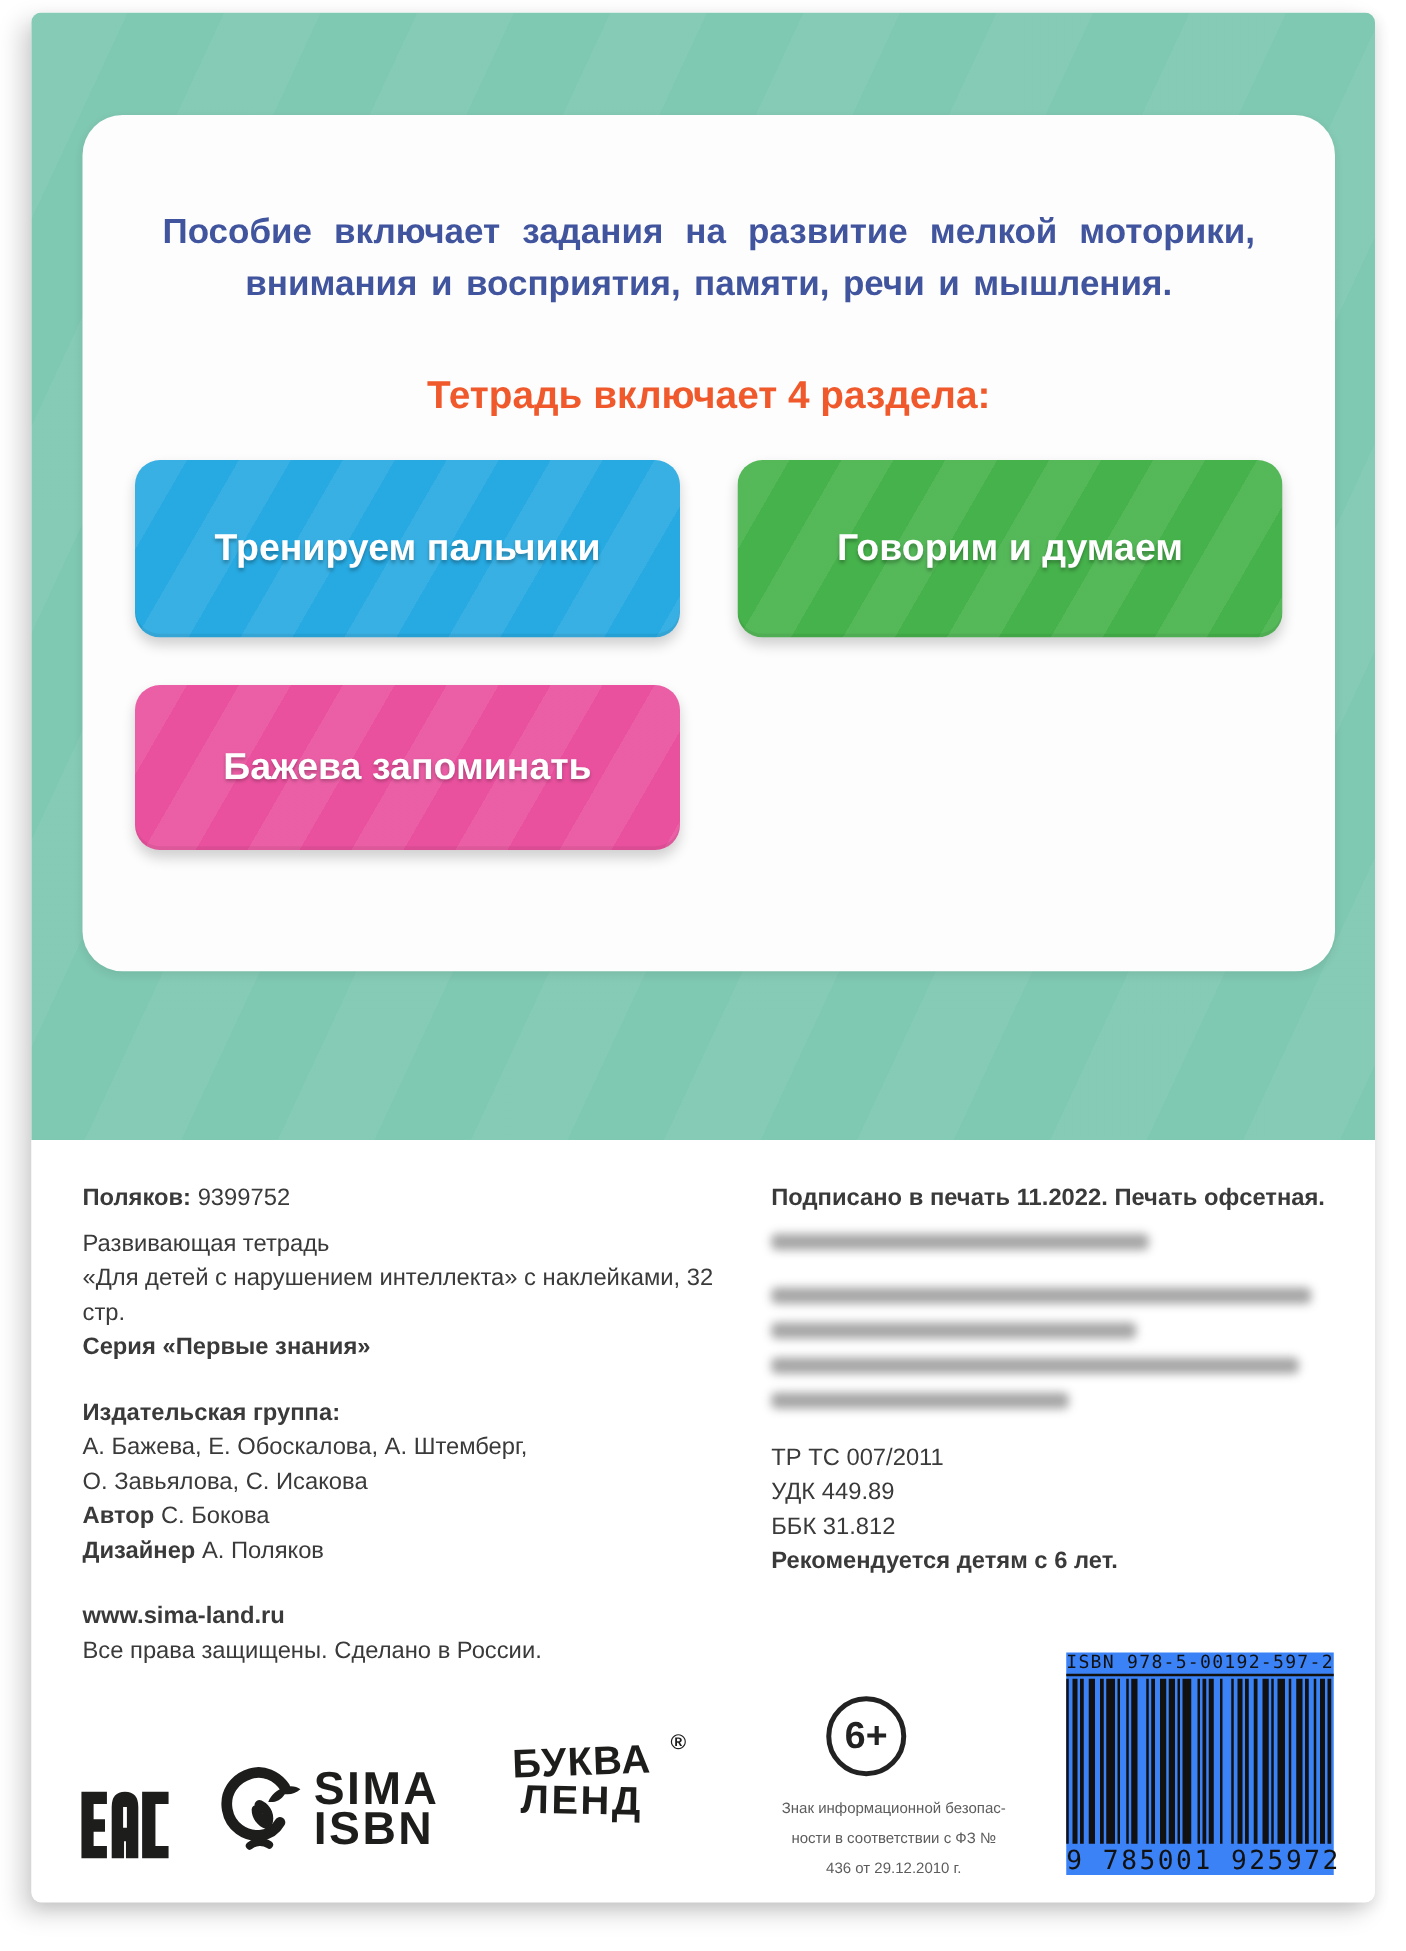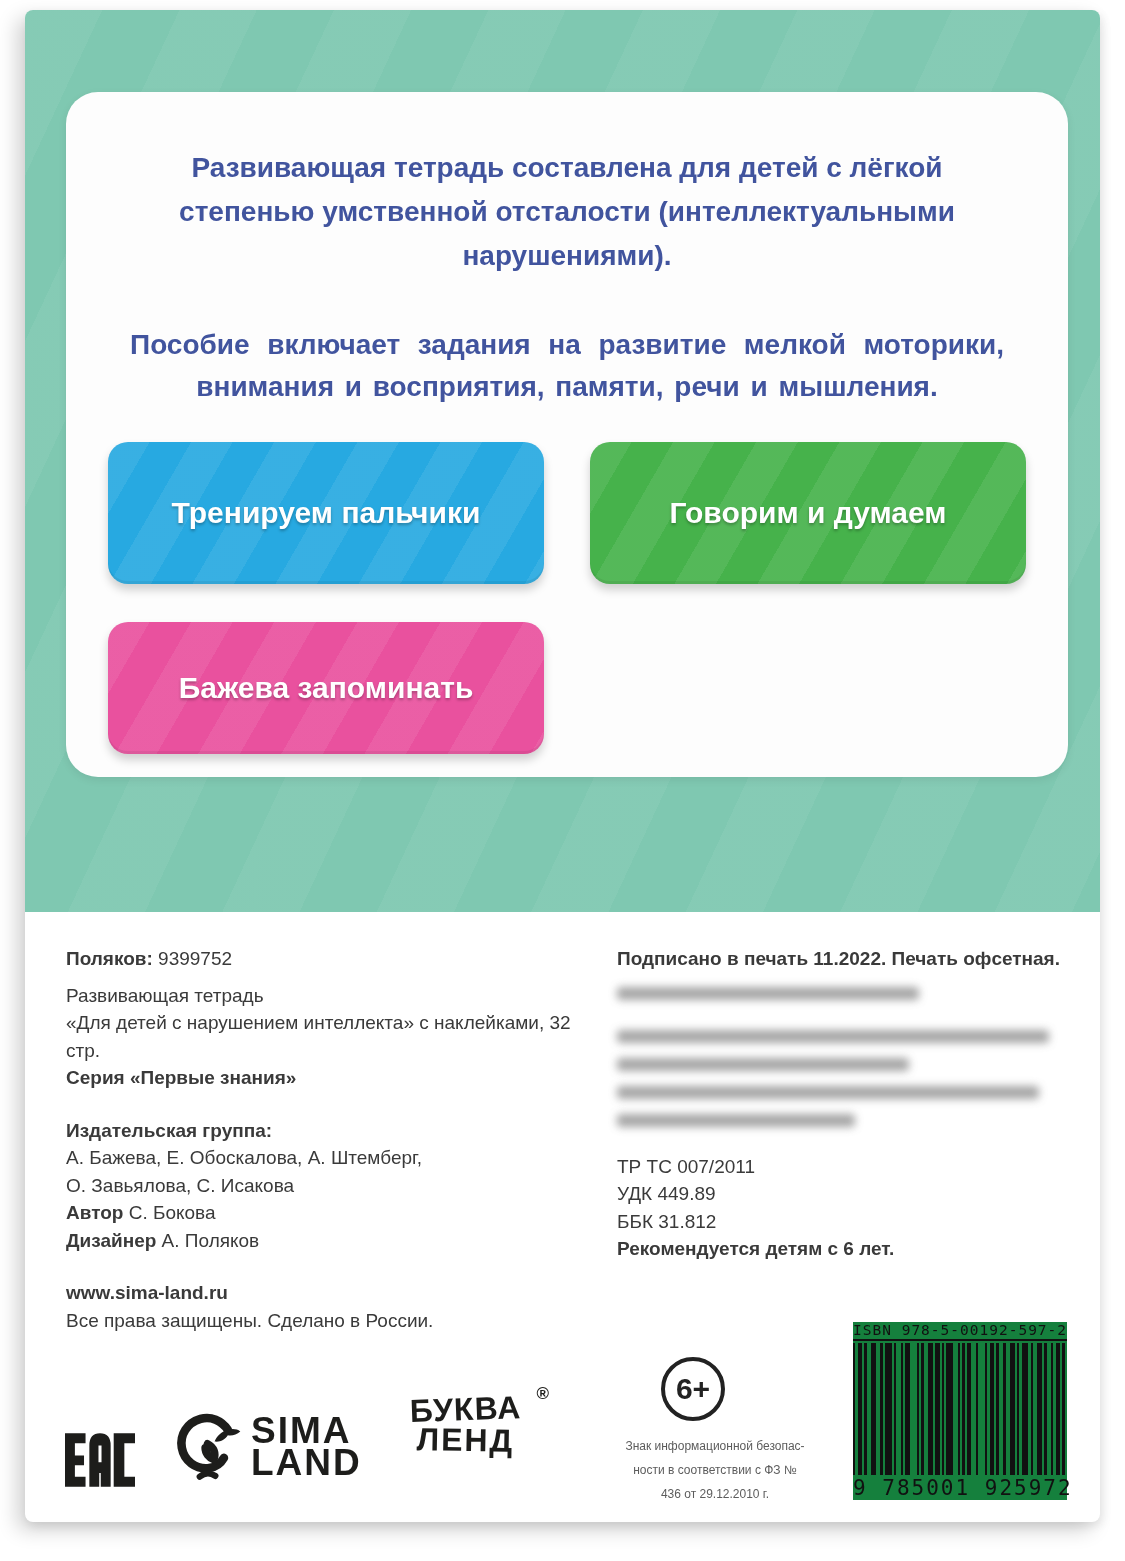--- a/index.html
+++ b/index.html
@@ -61,39 +61,39 @@
   .bukva-l1{font-size:32px;line-height:30px;letter-spacing:1px;transform:rotate(-2deg);}
   .bukva-l2{font-size:32px;line-height:32px;letter-spacing:2px;transform:rotate(1deg);}
   .bukva-r{position:absolute;right:-16px;top:-10px;font-size:17px;font-weight:bold;}
 
   .age-badge{position:absolute;left:636px;top:1347px;width:56px;height:56px;border:4px solid #222;
              border-radius:50%;display:flex;align-items:center;justify-content:center;
              font-size:30px;font-weight:bold;color:#222;background:#fff;}
   .safety-text{position:absolute;left:530px;top:1424px;width:320px;text-align:center;
                color:#5c5c5c;font-size:12px;line-height:24px;}
 
-  .barcode{position:absolute;left:828px;top:1312px;width:214px;background:#15803d;color:#111;}
+  .barcode{position:absolute;left:828px;top:1312px;width:214px;background:#3b82f6;color:#111;}
   .isbn-line{font-family:"DejaVu Sans Mono",monospace;font-size:14.5px;letter-spacing:1px;
              text-align:center;white-space:nowrap;border-bottom:2px solid #111;padding-bottom:1px;}
   .bars{display:flex;align-items:stretch;height:132px;margin-top:2px;}
   .bars .bar{background:#111;}
   .bars .gap{background:transparent;}
   .barcode-digits{font-family:"DejaVu Sans Mono",monospace;font-size:21px;letter-spacing:2px;
                   text-align:center;white-space:nowrap;margin-top:1px;}
 </style>
 </head>
 <body>
 
 <div class="sheet">
 
   <div class="teal-top"></div>
 
   <div class="intro-card">
-    <p class="intro-p intro-p1">Развивающая тетрадь составлена для детей с лёгкой степенью умственной отсталости (интеллектуальными нарушениями).</p>
     <p class="intro-p intro-p2">Пособие включает задания на развитие мелкой моторики, внимания и восприятия, памяти, речи и мышления.</p>
+    <p class="sections-heading">Тетрадь включает 4 раздела:</p>
     <div class="btn-grid">
       <div class="section-btn btn-blue">Тренируем пальчики</div>
       <div class="section-btn btn-green">Говорим и думаем</div>
       <div class="section-btn btn-pink">Бажева запоминать</div>
     </div>
   </div>
 
   <div class="colophon col-left">
     <p class="mb-sm"><span class="b">Поляков:</span><span> 9399752</span></p>
     <p>Развивающая тетрадь</p>
@@ -137,21 +137,21 @@
 
   <div class="sima-logo">
     <svg viewBox="0 0 100 100" width="78" height="78" aria-hidden="true">
       <path fill="none" stroke="#1d1d1b" stroke-width="11" stroke-linecap="round" d="M78 28 C70 16 56 10 43 14 C26 19 16 34 19 51 C22 68 37 79 54 77 C62 76 69 71 73 64"></path>
       <path fill="#1d1d1b" d="M78 28 C84 26 90 27 94 30 C89 34 84 36 78 35 C74 41 68 44 61 43 C64 36 70 30 78 28 Z"></path>
       <path fill="none" stroke="#1d1d1b" stroke-width="10" stroke-linecap="round" d="M52 46 C60 50 63 58 60 66 C54 64 49 58 49 51"></path>
       <path fill="none" stroke="#1d1d1b" stroke-width="8" stroke-linecap="round" d="M42 88 C48 83 56 83 62 87"></path>
     </svg>
     <div class="sima-text">
       <div>SIMA</div>
-      <div>LAND</div>
+      <div>ISBN</div>
     </div>
   </div>
 
   <div class="bukva-logo">
     <span class="bukva-r">®</span>
     <div class="bukva-l1">БУКВА</div>
     <div class="bukva-l2">ЛЕНД</div>
   </div>
 
   <div class="age-badge">6+</div>

